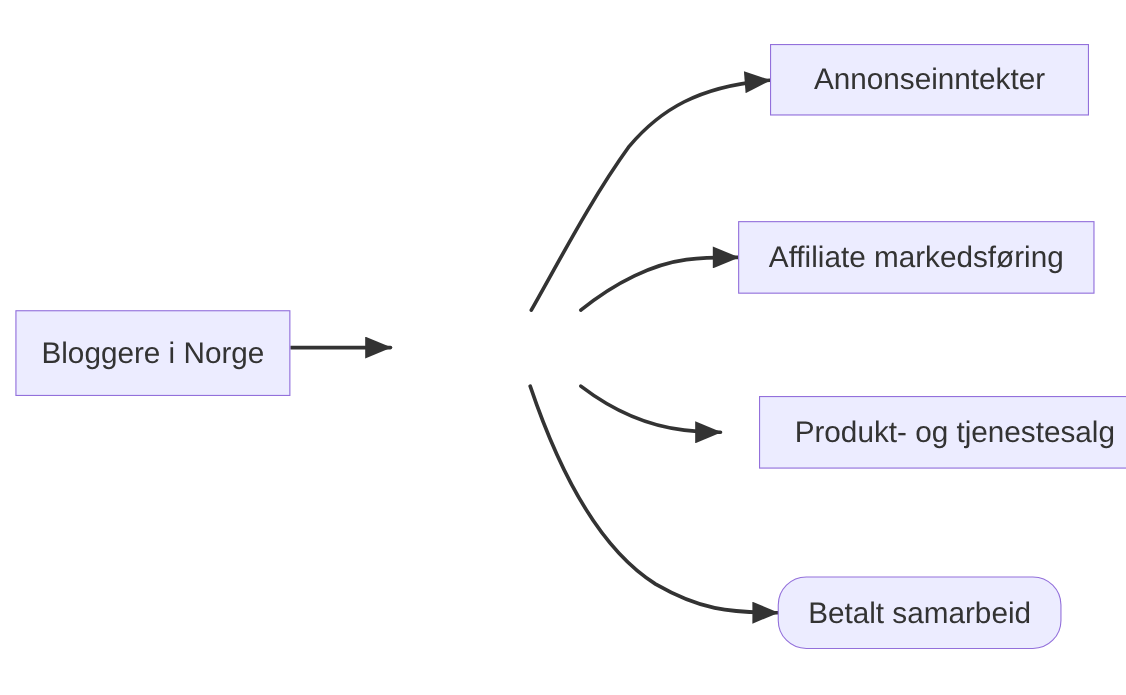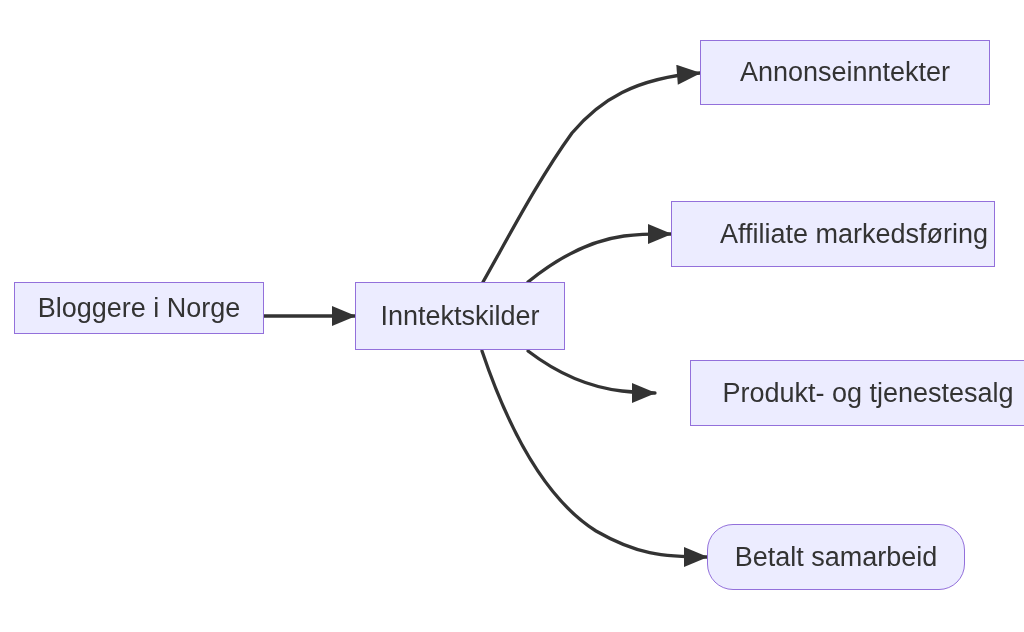--- a/index.html
+++ b/index.html
@@ -46,24 +46,24 @@
     border: 1.7px solid var(--node-border);
     color: var(--text);
     font-size: 27px;
     line-height: 1;
     white-space: nowrap;
   }
   .node span {
     padding: 0 6px;
   }
   
-  #n-root      { left: 14px;  top: 282px; width: 250px; height: 52px; }
+  #n-root      { left: 14px;  top: 282px; width: 250px; height: 78px; }
   #n-hub       { left: 355px; top: 282px; width: 210px; height: 68px; }
   #n-ads       { left: 700px; top: 40px;  width: 290px; height: 65px; }
-  #n-affiliate { left: 671px; top: 201px; width: 324px; height: 66px; justify-content: flex-end; }
+  #n-affiliate { left: 671px; top: 201px; width: 324px; height: 66px; }
   #n-sales     { left: 690px; top: 360px; width: 356px; height: 66px; }
   #n-paid      { left: 707px; top: 524px; width: 258px; height: 66px; border-radius: 26px; }
 </style>
 </head>
 <body>
 
 <div class="canvas">
 
   <svg class="edge-layer" viewBox="0 0 1024 632" aria-hidden="true">
     <defs>
@@ -80,23 +80,20 @@
 
     <path class="edge-path" marker-end="url(#arrow)" d="M 528,351 C 562,377 596,388 622,391 C 642,393 648,393 655,393"></path>
 
     <path class="edge-path" marker-end="url(#arrow)" d="M 482,351 C 506,422 542,497 596,531 C 636,554 662,557 707,557"></path>
   </svg>
 
   <div class="node" id="n-root">
     <span>Bloggere i Norge</span>
   </div>
 
-  <div class="node" id="n-hub">
-    <span>Inntektskilder</span>
-  </div>
 
   <div class="node" id="n-ads">
     <span>Annonseinntekter</span>
   </div>
 
   <div class="node" id="n-affiliate">
     <span>Affiliate markedsføring</span>
   </div>
 
   <div class="node" id="n-sales">

